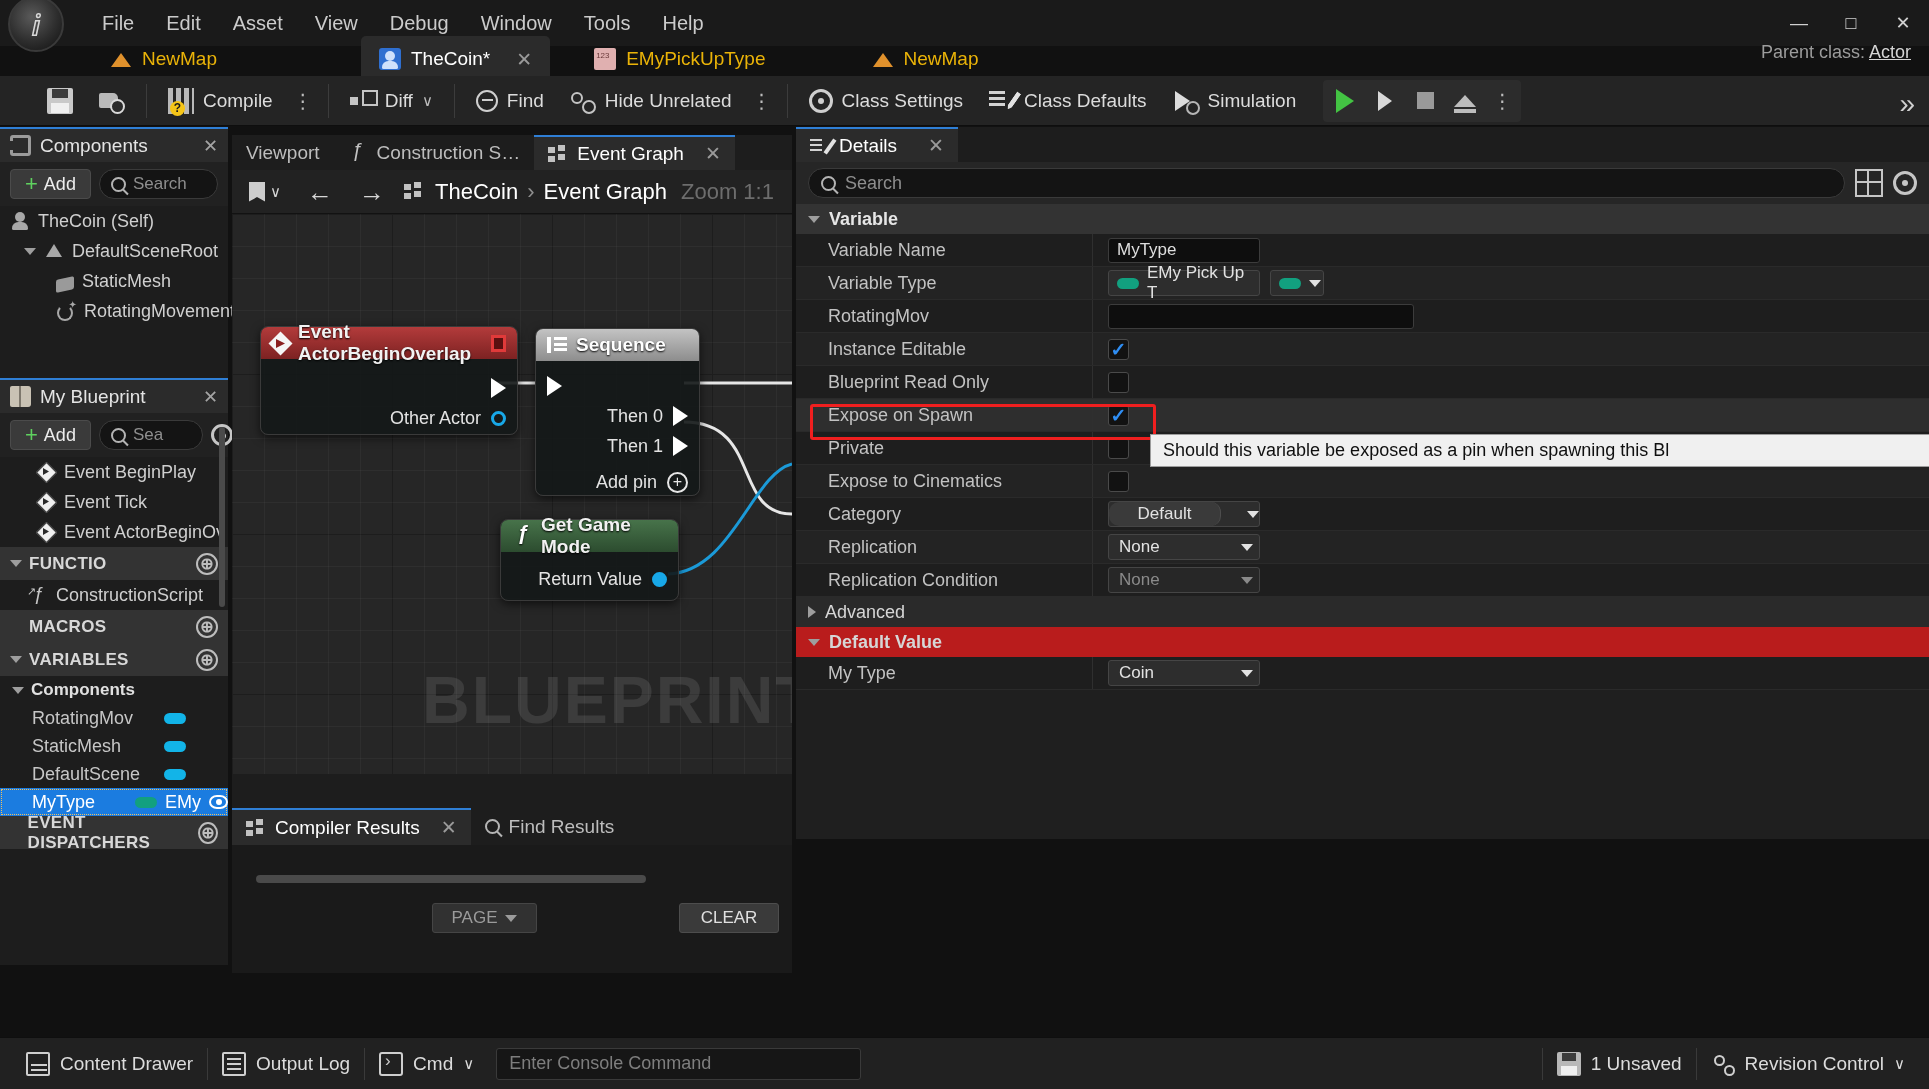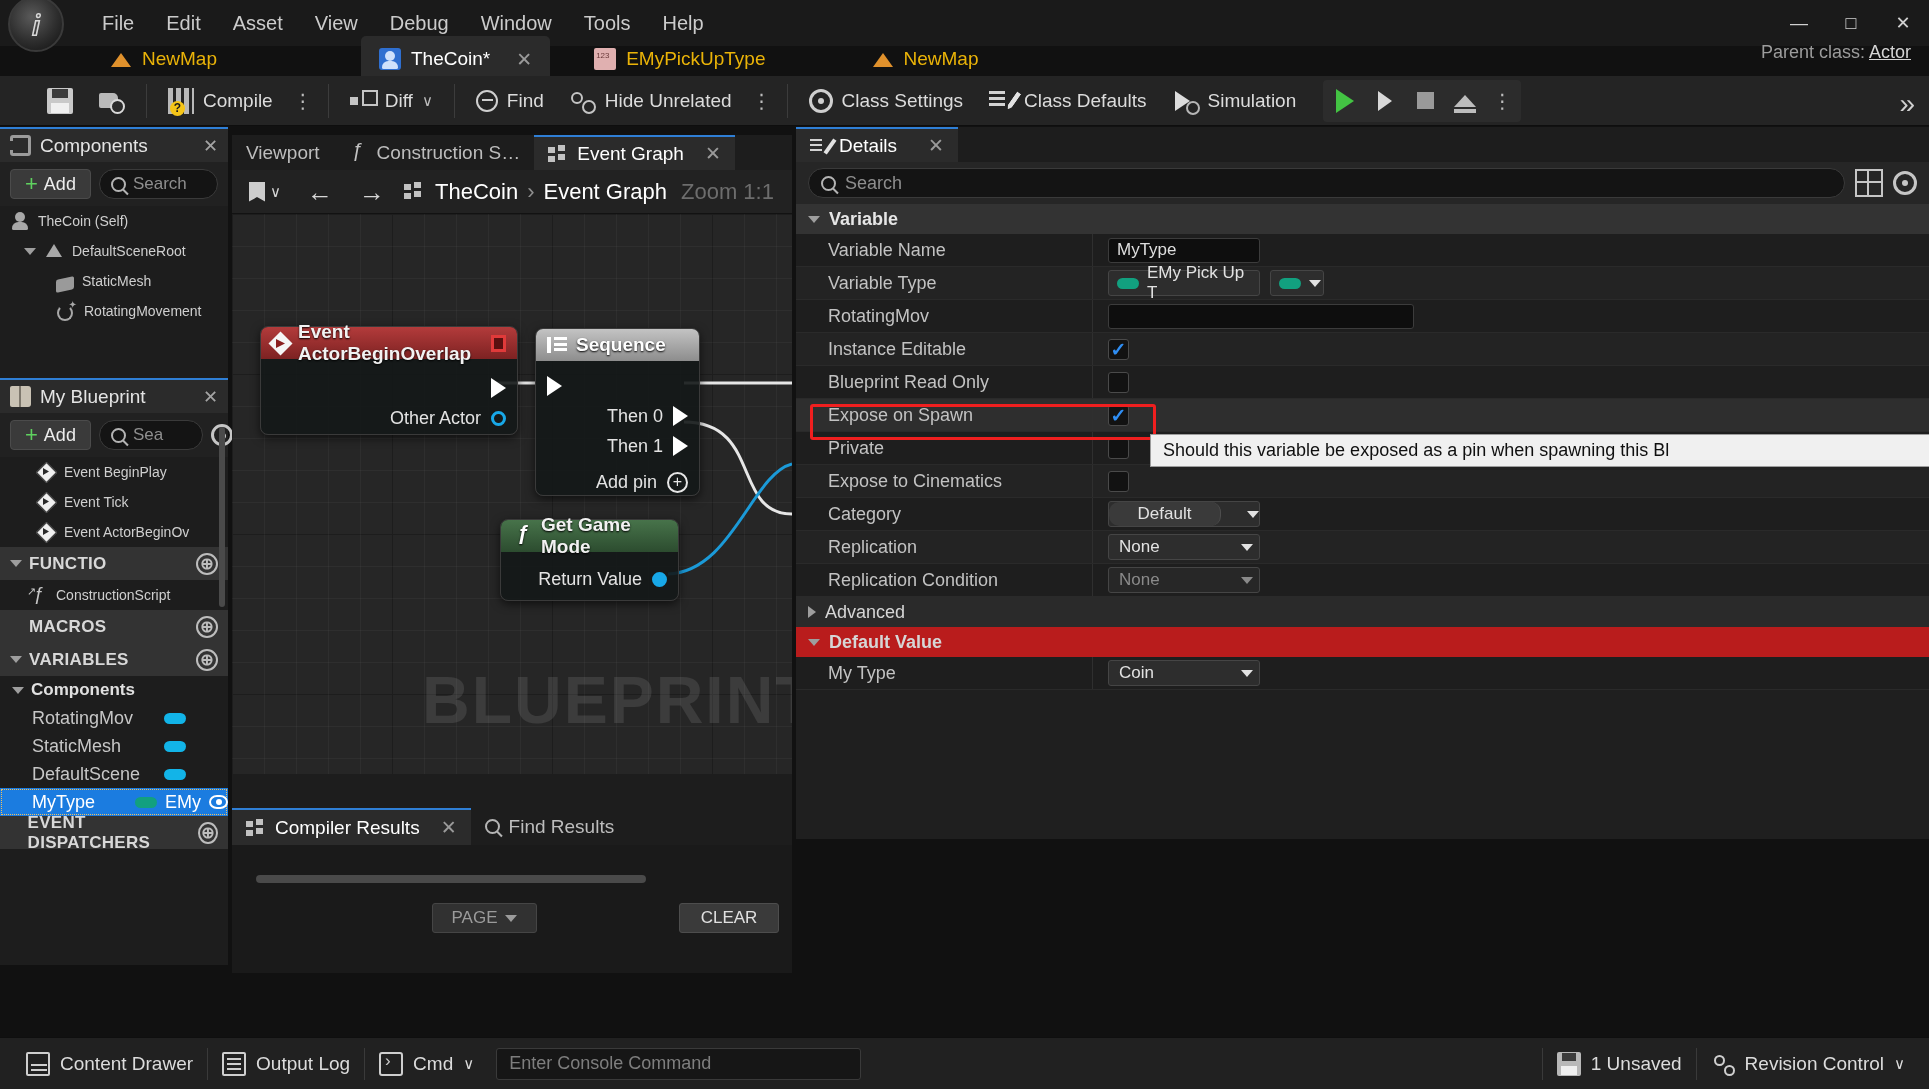--- a/index.html
+++ b/index.html
@@ -158,21 +158,21 @@
   .plus-g { color:#5fd15f; font-size:22px; line-height:1; }
   .searchbox {
     display:flex;align-items:center;gap:7px; flex:1; height:30px;
     background:#141414; border:1px solid #3a3a3a; border-radius:15px; padding:0 11px;
     font-size:17px; color:#8e8e8e; min-width:0;
   }
   .mag { width:15px;height:15px;border:2px solid #b4b4b4;border-radius:50%; position:relative; flex:none;}
   .mag::after{content:"";position:absolute;right:-5px;bottom:-3px;width:7px;height:2px;background:#b4b4b4;transform:rotate(45deg);}
 
   .tree-row {
-    height:30px; display:flex; align-items:center; gap:8px; font-size:14px; color:#cfcfcf;
+    height:30px; display:flex; align-items:center; gap:8px; font-size:18px; color:#cfcfcf;
     padding-left:10px; white-space:nowrap;
   }
   .tri-c { width:0;height:0;border-left:6px solid transparent;border-right:6px solid transparent;border-top:7px solid #9e9e9e; flex:none;}
   .tri-c.closed{ border-top:6px solid transparent;border-bottom:6px solid transparent;border-left:8px solid #9e9e9e; border-right:0;}
   .ti { width:20px;height:20px;position:relative;flex:none;}
   .ti-actor { }
   .ti-actor::before{content:"";position:absolute;left:5px;top:1px;width:10px;height:10px;border-radius:50%;background:#a8a8a8;}
   .ti-actor::after{content:"";position:absolute;left:2px;top:11px;width:16px;height:8px;border-radius:8px 8px 2px 2px;background:#a8a8a8;}
   .ti-scene::before{content:"";position:absolute;left:2px;top:3px;border-left:8px solid transparent;border-right:8px solid transparent;border-bottom:13px solid #a8a8a8;}
   .ti-mesh { background:#9a9a9a; transform:skewY(-12deg); border-radius:2px; width:18px;height:13px; top:3px;}

